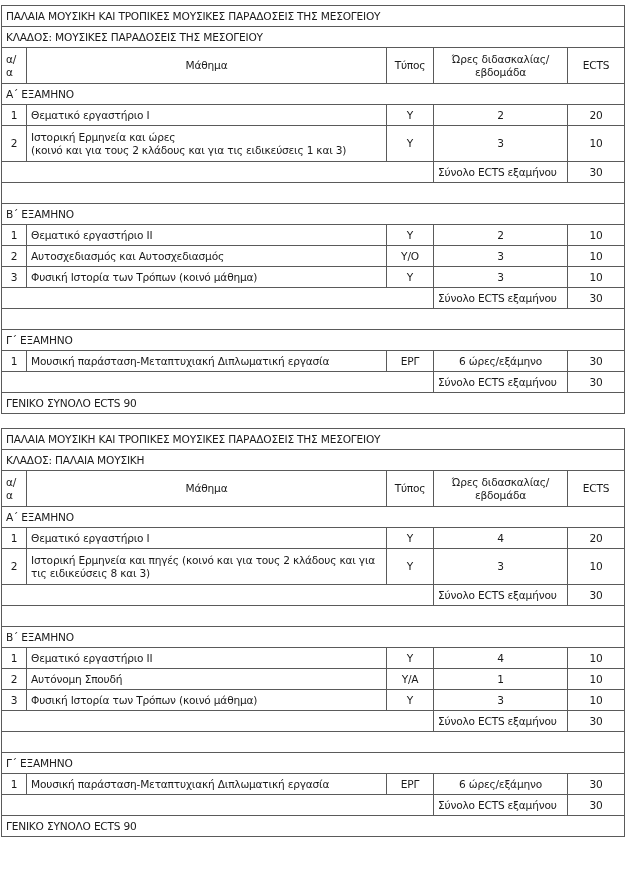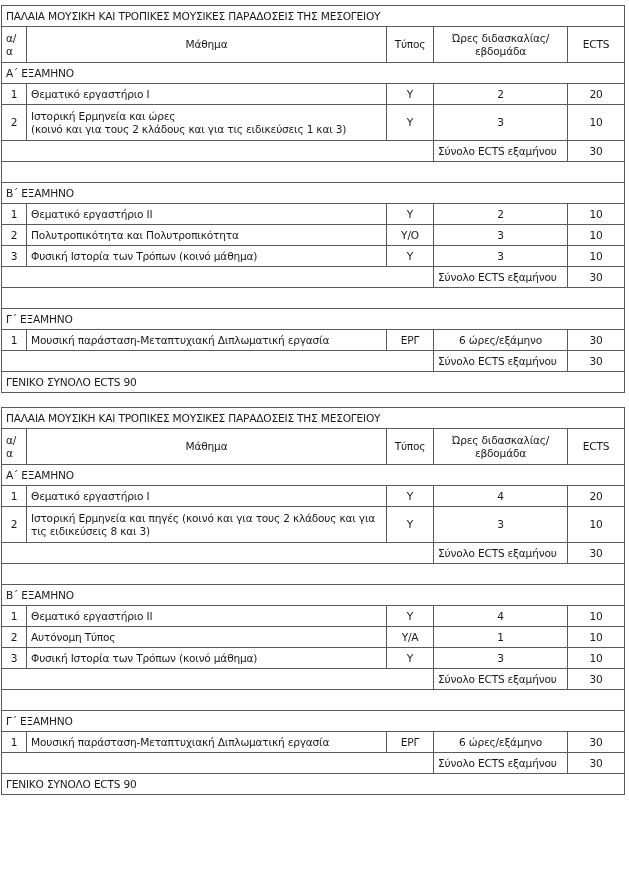--- a/index.html
+++ b/index.html
@@ -30,20 +30,23 @@
         <col class="c-name">
         <col class="c-type">
         <col class="c-hours">
         <col class="c-ects">
       </colgroup>
     <tbody>
         <tr>
       <td colspan="5">ΠΑΛΑΙΑ ΜΟΥΣΙΚΗ ΚΑΙ ΤΡΟΠΙΚΕΣ ΜΟΥΣΙΚΕΣ ΠΑΡΑΔΟΣΕΙΣ ΤΗΣ ΜΕΣΟΓΕΙΟΥ</td>
     </tr>
     <tr>
+      <td colspan="5">ΚΛΑΔΟΣ: ΜΟΥΣΙΚΕΣ ΠΑΡΑΔΟΣΕΙΣ ΤΗΣ ΜΕΣΟΓΕΙΟΥ</td>
+    </tr>
+    <tr>
       <td class="hdr">α/α</td>
       <td class="hdr center">Μάθημα</td>
       <td class="hdr center">Τύπος</td>
       <td class="hdr center">Ώρες διδασκαλίας/ εβδομάδα</td>
       <td class="hdr center">ECTS</td>
     </tr>
 
     <tr>
       <td colspan="5">Α΄ ΕΞΑΜΗΝΟ</td>
     </tr>
@@ -78,21 +81,21 @@
     </tr>
     <tr>
       <td class="center">1</td>
       <td>Θεματικό εργαστήριο ΙΙ</td>
       <td class="center">Υ</td>
       <td class="center">2</td>
       <td class="center">10</td>
     </tr>
     <tr>
       <td class="center">2</td>
-      <td>Πολυτροπικότητα και Πολυτροπικότητα</td>
+      <td>Αυτοσχεδιασμός και Αυτοσχεδιασμός</td>
       <td class="center">Υ/Ο</td>
       <td class="center">3</td>
       <td class="center">10</td>
     </tr>
     <tr>
       <td class="center">3</td>
       <td>Φυσική Ιστορία των Τρόπων (κοινό μάθημα)</td>
       <td class="center">Υ</td>
       <td class="center">3</td>
       <td class="center">10</td>
@@ -135,20 +138,23 @@
         <col class="c-name">
         <col class="c-type">
         <col class="c-hours">
         <col class="c-ects">
       </colgroup>
     <tbody>
         <tr>
       <td colspan="5">ΠΑΛΑΙΑ ΜΟΥΣΙΚΗ ΚΑΙ ΤΡΟΠΙΚΕΣ ΜΟΥΣΙΚΕΣ ΠΑΡΑΔΟΣΕΙΣ ΤΗΣ ΜΕΣΟΓΕΙΟΥ</td>
     </tr>
     <tr>
+      <td colspan="5">ΚΛΑΔΟΣ: ΠΑΛΑΙΑ ΜΟΥΣΙΚΗ</td>
+    </tr>
+    <tr>
       <td class="hdr">α/α</td>
       <td class="hdr center">Μάθημα</td>
       <td class="hdr center">Τύπος</td>
       <td class="hdr center">Ώρες διδασκαλίας/ εβδομάδα</td>
       <td class="hdr center">ECTS</td>
     </tr>
 
     <tr>
       <td colspan="5">Α΄ ΕΞΑΜΗΝΟ</td>
     </tr>
@@ -180,21 +186,21 @@
     </tr>
     <tr>
       <td class="center">1</td>
       <td>Θεματικό εργαστήριο ΙΙ</td>
       <td class="center">Υ</td>
       <td class="center">4</td>
       <td class="center">10</td>
     </tr>
     <tr>
       <td class="center">2</td>
-      <td>Αυτόνομη Τύπος</td>
+      <td>Αυτόνομη Σπουδή</td>
       <td class="center">Υ/Α</td>
       <td class="center">1</td>
       <td class="center">10</td>
     </tr>
     <tr>
       <td class="center">3</td>
       <td>Φυσική Ιστορία των Τρόπων (κοινό μάθημα)</td>
       <td class="center">Υ</td>
       <td class="center">3</td>
       <td class="center">10</td>

